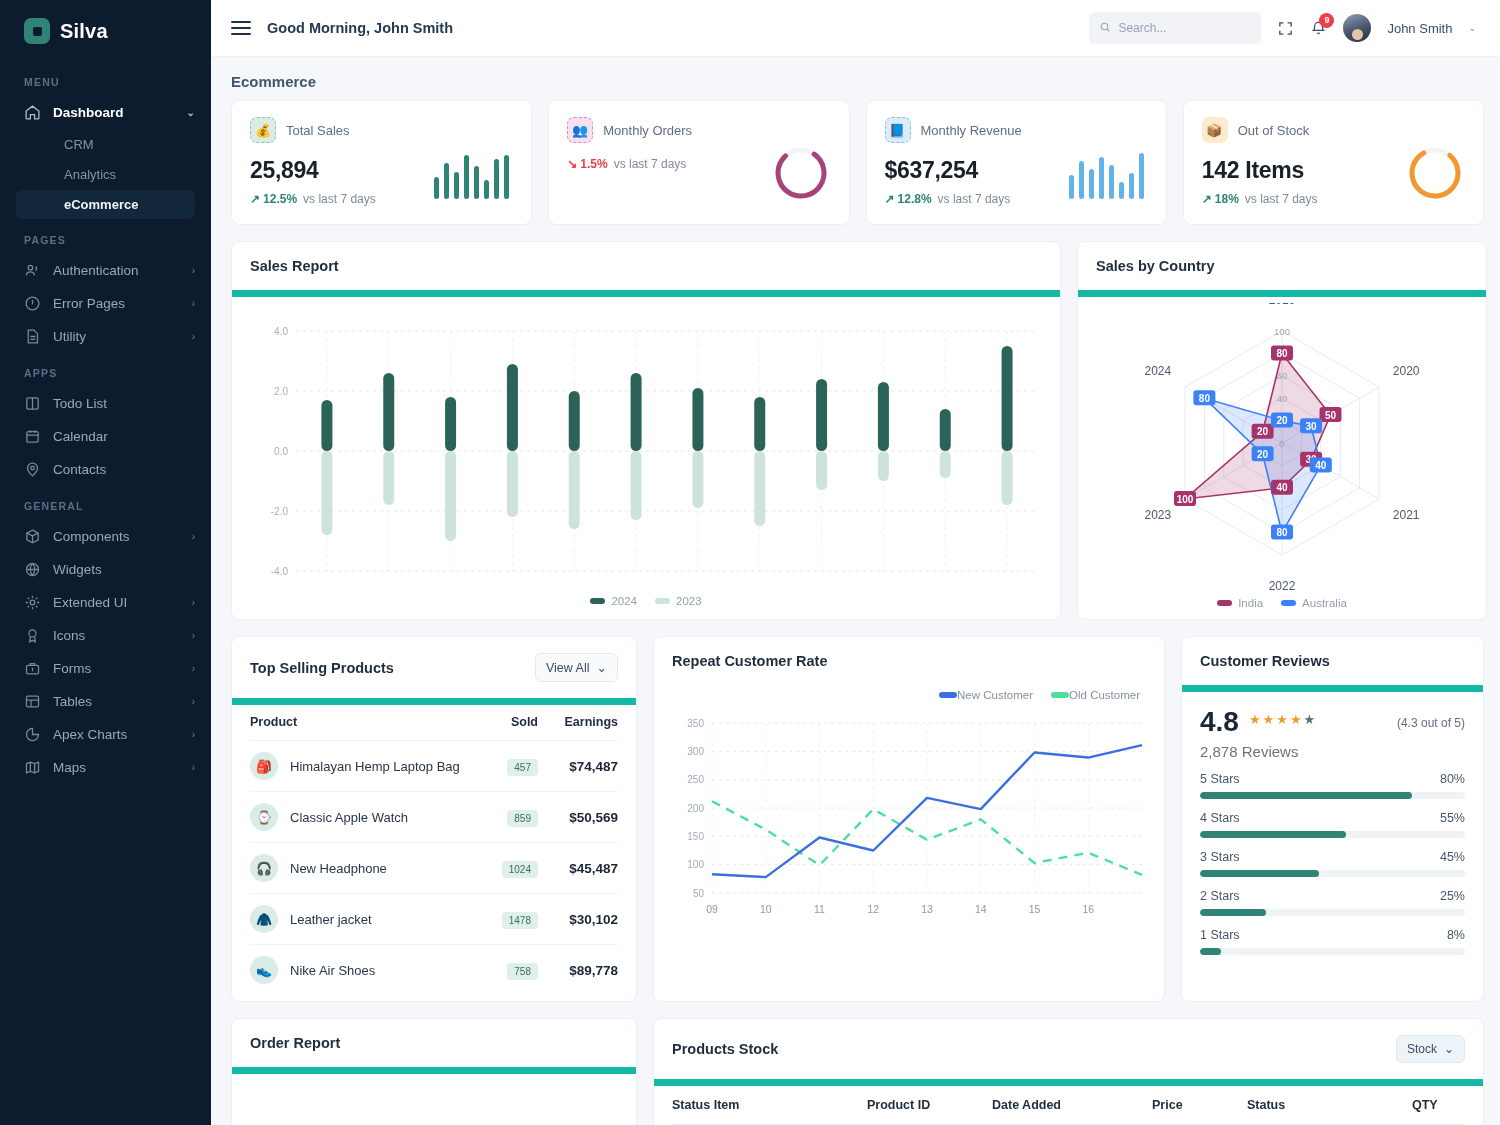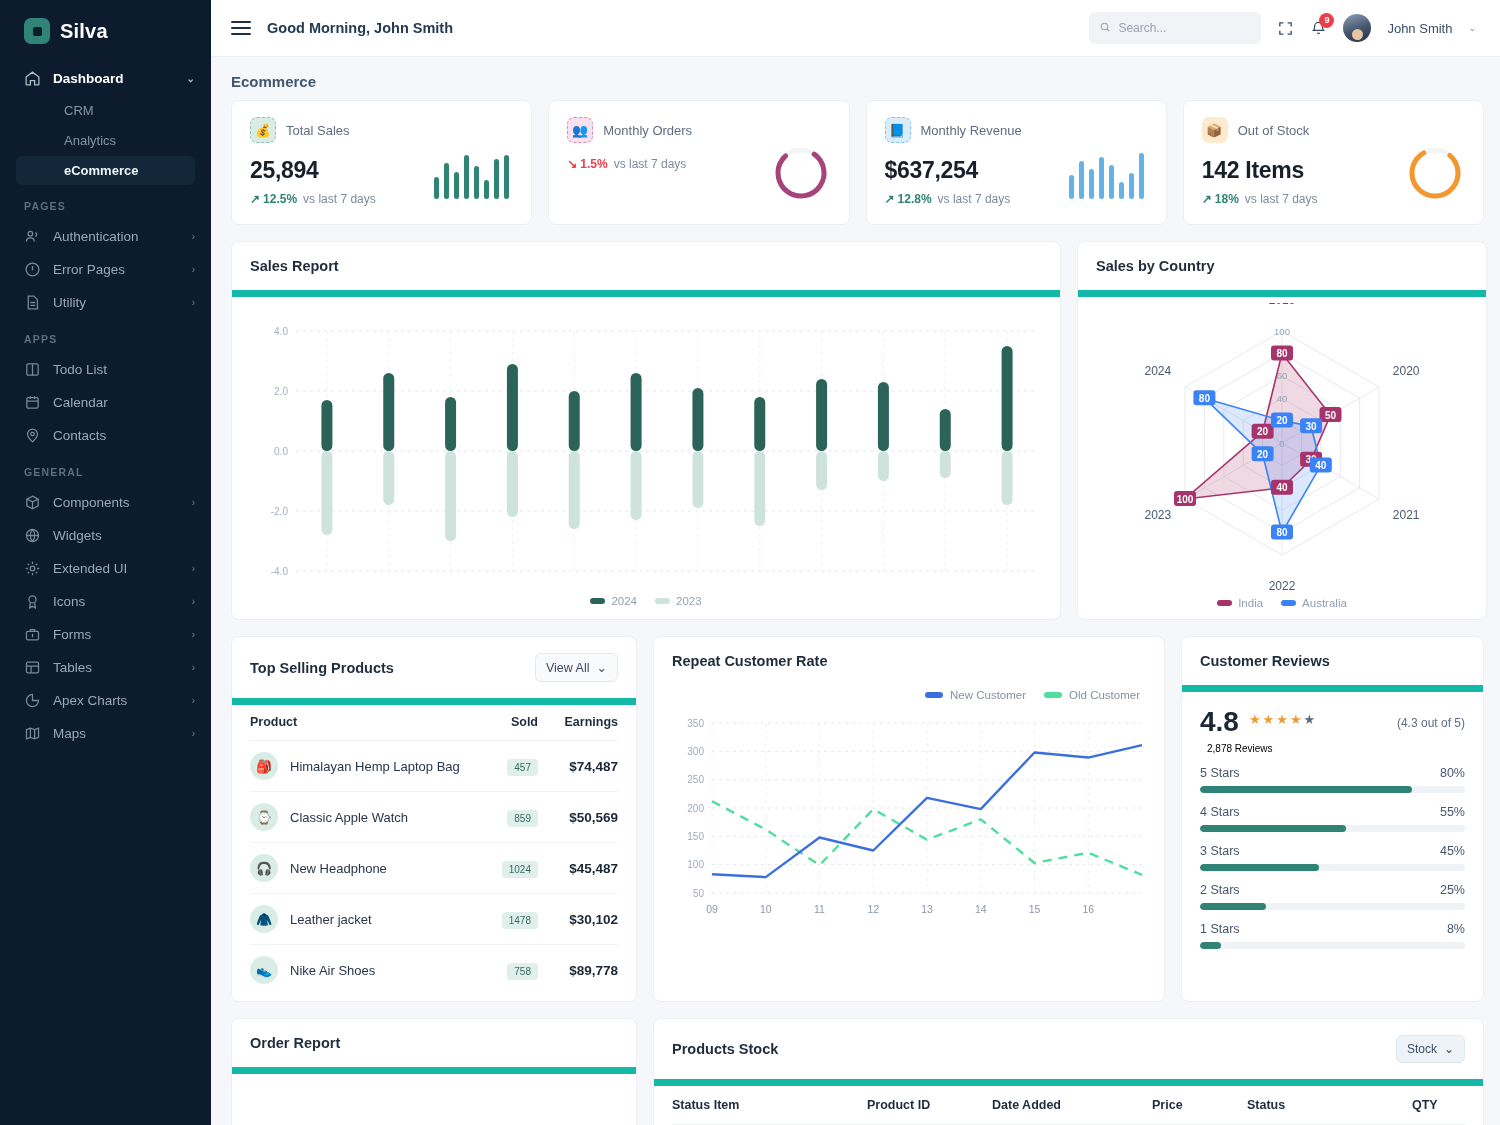--- a/index.html
+++ b/index.html
@@ -134,31 +134,31 @@
   .prod-name { font-size: 13px; color: #28364a; }
   .sold-pill {
     background: #dff0ea; color: #3a6b62; font-size: 10px; border-radius: 4px;
     padding: 3px 7px; display: inline-block;
   }
   .earn { font-size: 13.5px; font-weight: bold; color: #1b2736; }
 
   
   .rcr-card { width: 512px; }
   .rcr-legend { display:flex; gap:18px; justify-content:flex-end; padding: 4px 24px 0 0; }
-  .rcr-legend span { display:flex; align-items:center; gap:7px; font-size:11.5px; color:#86919f;}
+  .rcr-legend span { display:flex; align-items:center; gap:0; font-size:11.5px; color:#86919f;}
   .rcr-legend i { width: 18px; height: 6px; border-radius: 3px; display:block; }
 
   
   .rev-card { flex: 1; }
   .rev-body { padding: 16px 18px 14px; }
   .rev-top { display: flex; align-items: flex-start; }
   .rev-score { font-size: 28px; font-weight: bold; color: #1b2736; line-height: 1; }
   .stars { display: flex; gap: 2px; margin-left: 10px; margin-top: 4px; font-size: 13px; }
   .rev-out { margin-left: auto; font-size: 12px; color: #5f6e81; margin-top: 8px; }
-  .rev-count { font-size: 10px; color: #000000; margin-top: 7px; margin-bottom: 12px; margin-left: 7px; }
+  .rev-count { font-size: 15px; color: #737373; margin-top: 7px; margin-bottom: 12px; }
   .rev-row { display: flex; justify-content: space-between; font-size: 12.5px; color: #47566b; margin-bottom: 6px; }
   .rev-bar { height: 7px; border-radius: 4px; background: #f0f3f5; margin-bottom: 12px; overflow: hidden; }
   .rev-fill { height: 7px; border-radius: 4px; background: #2f8475; display:block; }
 
   
   .or-card { width: 406px; }
   .stock-card { flex: 1; }
   .stock-sel {
     margin-left: auto; background: #eef3f7; border: 1px solid #e0e7ee; border-radius: 6px;
     padding: 6px 10px; font-size: 12px; color: #3b4d66; display: flex; align-items: center;
@@ -178,20 +178,21 @@
 <div class="app">
 
   <aside class="sidebar">
     <div class="brand">
       <span class="brand-mark">
           <i></i>
         </span>
       <span class="brand-name">Silva</span>
     </div>
 
+    <div class="sec-label">MENU</div>
 
     <div class="nav-item active">
       <span class="ico">
           <svg viewBox="0 0 24 24" fill="none" stroke="#cfd9e4" stroke-width="1.8">
             <path d="M3 10l9-7 9 7v10a1 1 0 0 1-1 1h-5v-6H9v6H4a1 1 0 0 1-1-1z"></path>
           </svg>
         </span>
       <span>Dashboard</span>
       <span class="caret">⌄</span>
     </div>

